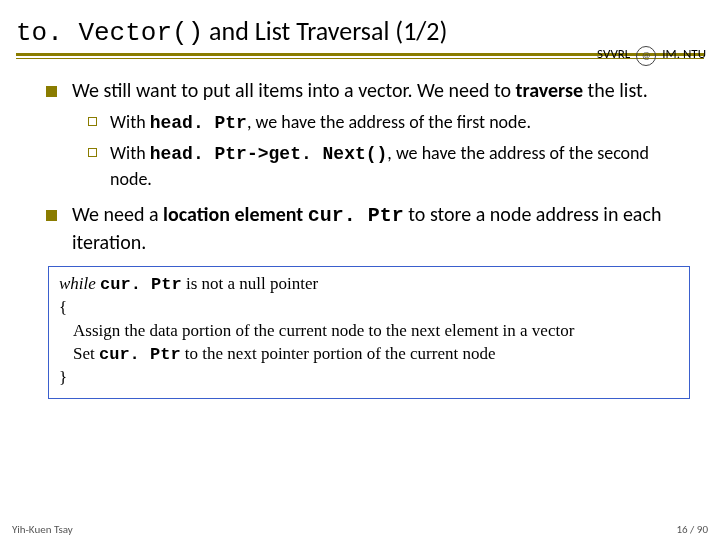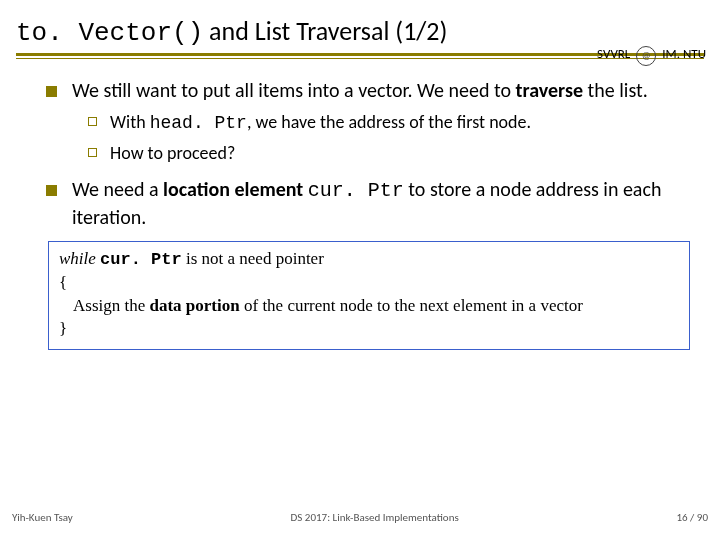--- a/index.html
+++ b/index.html
@@ -105,36 +105,36 @@
     content: "";
     position: absolute;
     left: 2px;
     top: 7px;
     width: 9px;
     height: 9px;
     border: 1.5px solid #8a7c00;
     box-sizing: border-box;
   }
   .bold { font-weight: bold; }
-  .mono { font-family: "Courier New", monospace; font-weight: normal; }
+  .mono { font-family: "Courier New", monospace; font-weight: bold; }
   .pseudo-box {
     margin: 8px 4px 0 4px;
     border: 1.5px solid #3a5fcd;
     padding: 6px 10px 8px 10px;
     font-family: "Times New Roman", Times, serif;
     font-size: 17px;
     line-height: 1.35;
   }
   .pseudo-box .kw { font-weight: normal; font-style: italic; }
   .pseudo-box .mono2 { font-family: "Courier New", monospace; font-weight: bold; }
-  .pseudo-box .hl { font-weight: bold; margin-top: 32px; }
+  .pseudo-box .hl { font-weight: normal; margin-top: 32px; }
   .pseudo-indent { padding-left: 14px; }
   .footer {
     position: absolute;
-    bottom: 16px;
+    bottom: 4px;
     left: 0;
     right: 0;
     font-size: 11px;
     color: #555;
     padding: 0 12px;
     display: flex;
     justify-content: space-between;
   }
 </style>
 </head>
@@ -157,40 +157,42 @@
 
   <div class="body">
     <ul class="level1">
       <li>
         <span>We still want to put all items into a vector. We need to </span><span class="bold">traverse</span><span> the list.</span>
         <ul class="level2">
           <li>
             <span>With </span><span class="mono">head. Ptr</span><span>, we have the address of the first node.</span>
           </li>
           <li>
-            <span>How to proceed?</span>
+            <span>With </span><span class="mono">head. Ptr-&gt;get. Next()</span><span>, we have the address of the second node.</span>
           </li>
         </ul>
       </li>
       <li>
         <span>We need a </span><span class="bold">location element</span><span> </span><span class="mono">cur. Ptr</span><span> to store a node address in each iteration.</span>
       </li>
     </ul>
 
     <div class="pseudo-box">
       <div>
-        <span class="kw">while</span><span> </span><span class="mono2">cur. Ptr</span><span> is not a need pointer</span>
+        <span class="kw">while</span><span> </span><span class="mono2">cur. Ptr</span><span> is not a null pointer</span>
       </div>
       <div>{</div>
       <div class="pseudo-indent">
         <span>Assign the </span><span class="hl">data portion</span><span> of the current node to the next element in a vector</span>
+      </div>
+      <div class="pseudo-indent">
+        <span>Set </span><span class="mono2">cur. Ptr</span><span> to the </span><span class="hl">next pointer portion</span><span> of the current node</span>
       </div>
       <div>}</div>
     </div>
   </div>
 
   <div class="footer">
     <span>Yih-Kuen Tsay</span>
-    <span>DS 2017: Link-Based Implementations</span>
     <span>16 / 90</span>
   </div>
 
 </div>
 
 </body></html>

